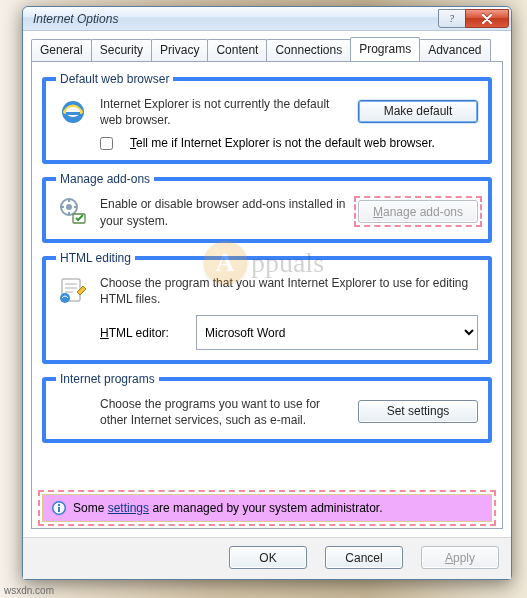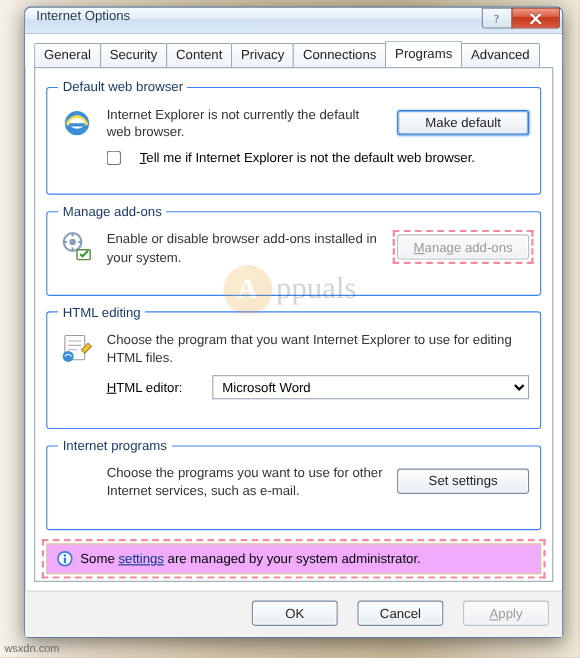--- a/index.html
+++ b/index.html
@@ -30,22 +30,23 @@
     box-shadow: 0 4px 18px rgba(0,0,0,0.45);
     display: flex;
     flex-direction: column;
   }
   .titlebar {
     height: 24px;
     background: linear-gradient(180deg, #f7fbff 0%, #e2eefb 45%, #cfe0f2 46%, #dce9f7 100%);
     border-bottom: 1px solid #b8c8d8;
     border-radius: 6px 6px 0 0;
     display: flex;
-    align-items: flex-start;
+    align-items: center;
     padding-left: 10px;
+    font-style: italic;
   }
   .titlebar .title {
     color: #2a3a4a;
     font-size: 12px;
     flex: 1;
   }
   .win-controls { display: flex; margin-right: 2px; }
   .win-btn {
     width: 30px; height: 19px;
     border: 1px solid #7a8aa0;
@@ -102,24 +103,24 @@
     border: 1px solid #9aa8b8;
     border-top: none;
     margin: 0 8px 8px 8px;
     background: #fff;
     padding: 10px 10px 6px 10px;
     position: relative;
     display: flex;
     flex-direction: column;
   }
   fieldset.group {
-    border: 1px solid #3b82f6;
+    border: 4px solid #3b82f6;
     border-radius: 3px;
     margin: 0 0 8px 0;
-    padding: 8px 10px 26px 10px;
+    padding: 8px 10px 10px 10px;
     position: relative;
   }
   fieldset.group > legend {
     padding: 0 4px;
     color: #1a3a6a;
     font-size: 12px;
   }
   .row { display: flex; align-items: center; gap: 10px; }
   .icon-slot {
     width: 34px; height: 34px;
@@ -151,21 +152,21 @@
   .btn[disabled] {
     color: #9a9a9a;
     border-color: #b8c0c8;
     background: linear-gradient(180deg, #fafbfc, #eef1f4);
   }
   .underline-accel { text-decoration: underline; }
   .checkbox-row { display: flex; align-items: center; gap: 17px; margin-top: 8px; padding-left: 44px; }
   input[type=checkbox] { width: 13px; height: 13px; margin:0; }
   .select {
     flex: 1;
-    height: 22px;
+    height: 35px;
     border: 1px solid #98a8b8;
     background: #fff;
     font-size: 12px;
     padding: 0 4px;
   }
   .label-inline { display: flex; align-items: center; gap: 10px; margin-top: 8px; padding-left: 44px; }
   .label-inline label { min-width: 86px; }
   .highlight-red {
     outline: 2px dashed #f28aa0;
     outline-offset: 2px;
@@ -241,22 +242,22 @@
             <path d="M2 1 L10 9 M10 1 L2 9" stroke="#fff" stroke-width="2" stroke-linecap="round"></path>
           </svg>
       </div>
     </div>
   </div>
 
   <div class="tabstrip">
     <div class="tabline"></div>
     <div class="tab">General</div>
     <div class="tab">Security</div>
+    <div class="tab">Privacy</div>
     <div class="tab">Content</div>
-    <div class="tab">Privacy</div>
     <div class="tab">Connections</div>
     <div class="tab active">Programs</div>
     <div class="tab">Advanced</div>
   </div>
 
   <div class="tabpanel">
 
     <fieldset class="group">
       <legend>Default web browser</legend>
       <div class="row">

